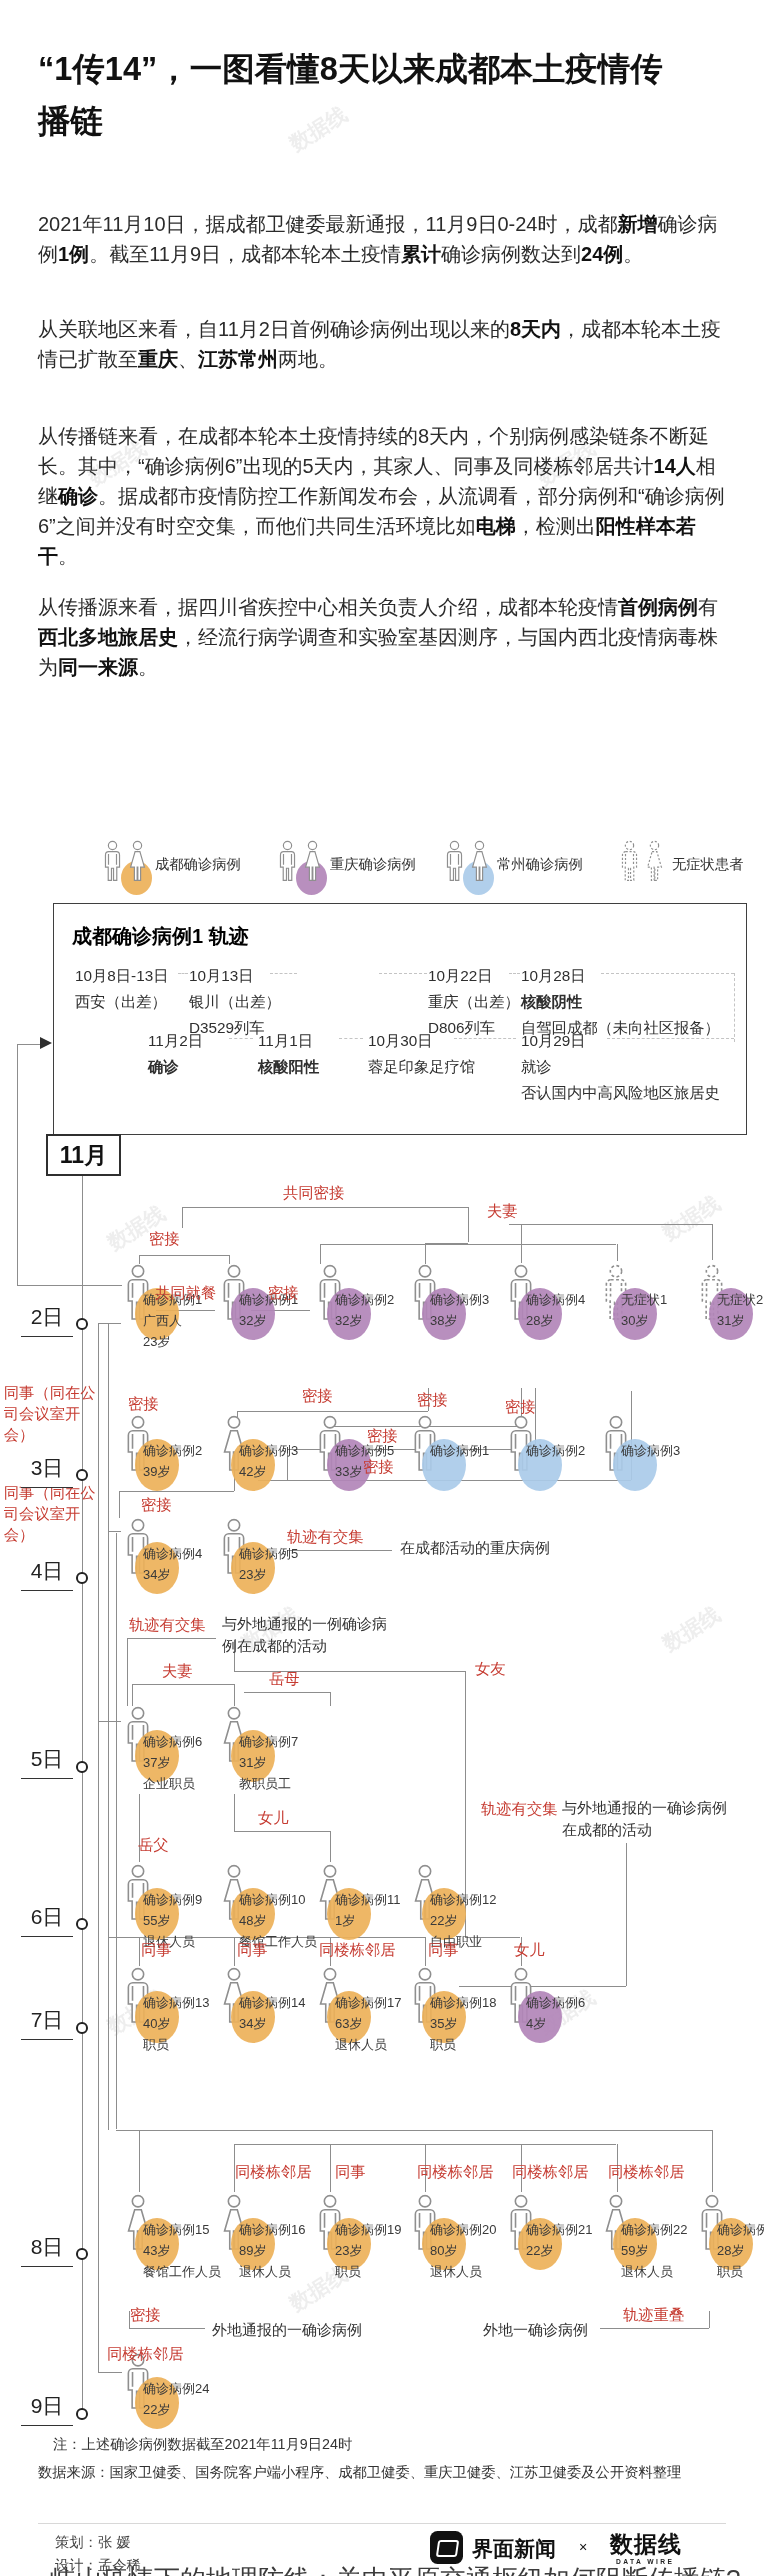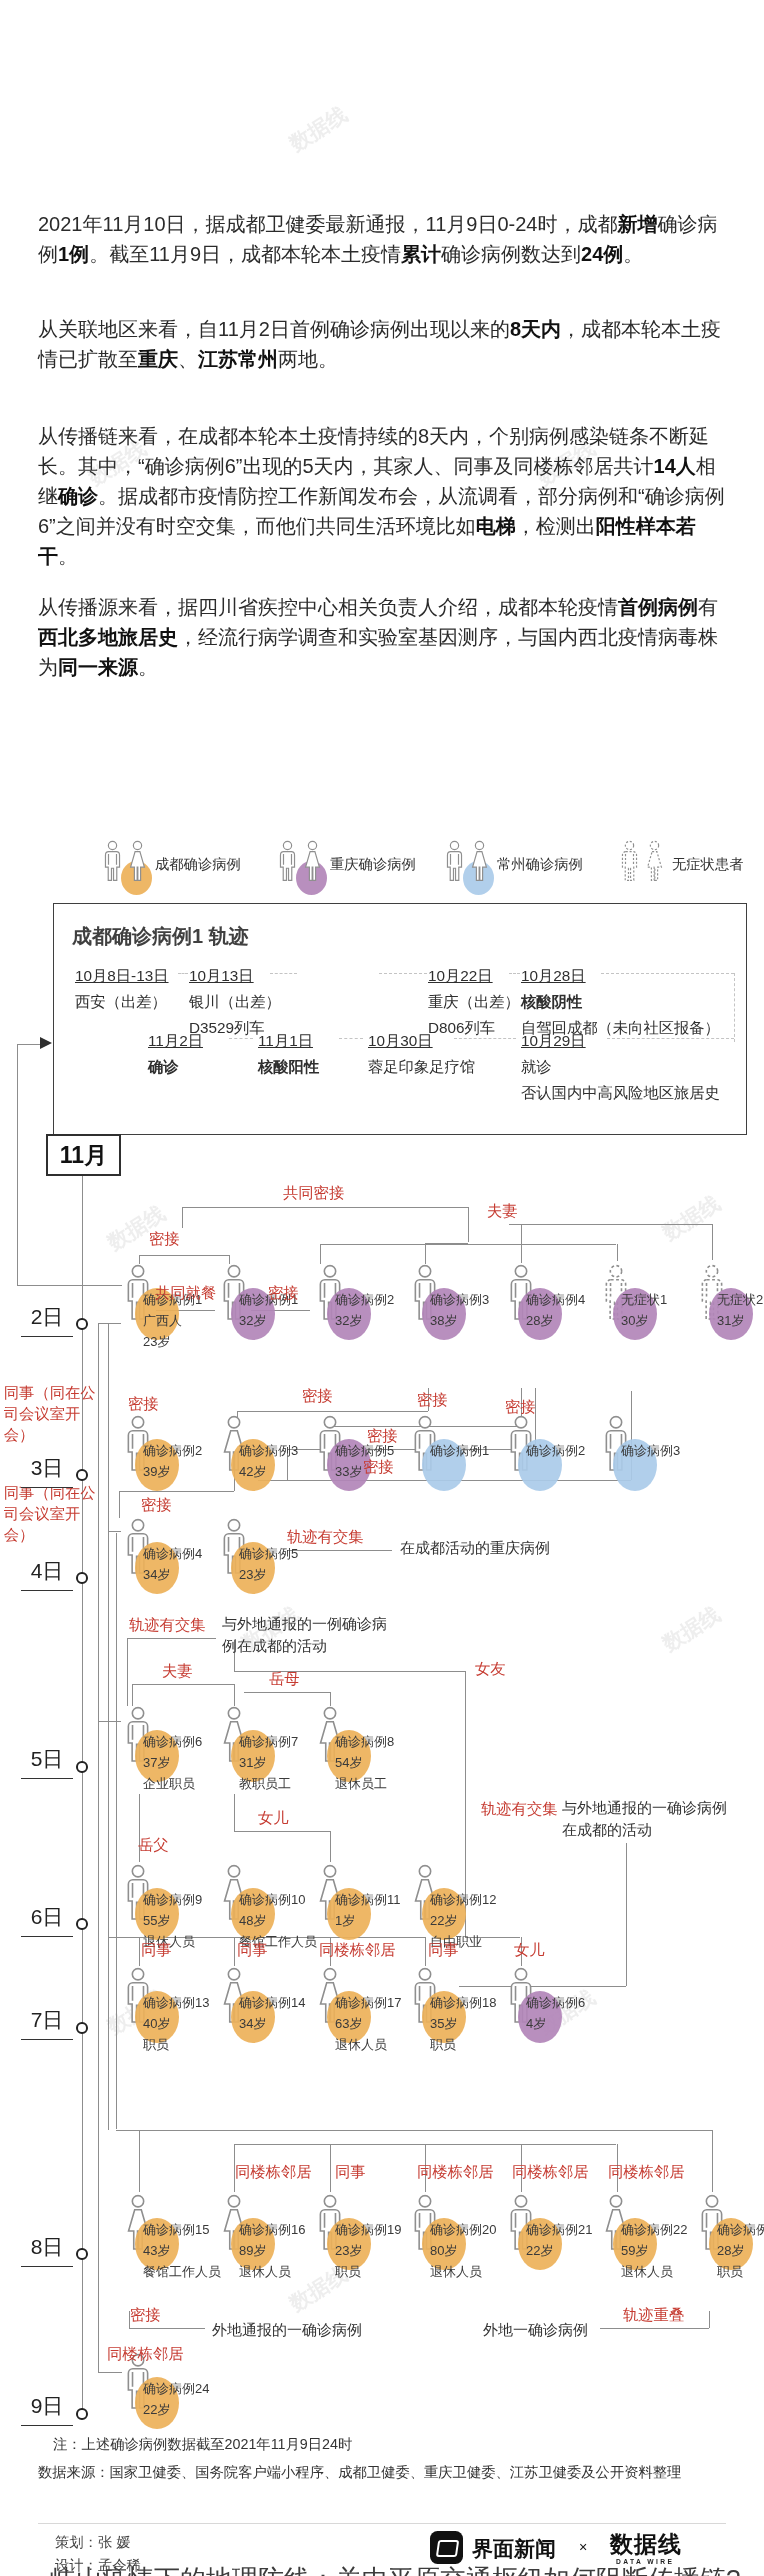--- a/index.html
+++ b/index.html
@@ -8,23 +8,23 @@
   .ttl{position:absolute;left:38px;top:21px;width:631px;font-size:32.5px;line-height:1.62;font-weight:bold;color:#111;}
   .para{position:absolute;left:38px;width:690px;font-size:20px;line-height:30px;color:#2b2b2b;}
   .para b{font-weight:bold;color:#111;}
   
   .lg{position:absolute;top:832px;height:59px;}
   .lg .pic{position:absolute;top:7.6px;}
   .lbadge{position:absolute;width:31px;height:34px;border-radius:50%;top:29px;z-index:2;opacity:.92;}
   .lg .lbl{position:absolute;left:55px;top:23px;font-size:14.3px;white-space:nowrap;color:#333;}
   
   .box{position:absolute;left:53px;top:903px;width:694px;height:232px;border:1.9px solid #3f3f3f;background:#fff;box-sizing:border-box;}
-  .boxttl{position:absolute;left:72px;top:923px;font-size:20px;font-weight:bold;color:#404040;}
+  .boxttl{position:absolute;left:72px;top:923px;font-size:20px;font-weight:bold;color:#000000;}
   .tcol{position:absolute;font-size:15.3px;color:#2f2f2f;line-height:26px;white-space:nowrap;}
-  .tcol .dt{color:#2f2f2f;text-decoration:underline;}
+  .tcol .dt{color:#2f2f2f;}
   .tcol .bd{font-weight:bold;}
   .dl{position:absolute;height:0;border-top:1.9px dashed #c4c4c4;}
   .dv{position:absolute;width:0;border-left:1.9px dashed #c4c4c4;}
   
   .hl{position:absolute;height:0;border-top:1.4px solid #8d8d8d;}
   .vl{position:absolute;width:0;border-left:1.4px solid #8d8d8d;}
   .arr{position:absolute;width:0;height:0;border-left:12.4px solid #2f2f2f;border-top:6.7px solid transparent;border-bottom:6.7px solid transparent;}
   
   .month{position:absolute;left:46px;top:1134px;width:71px;height:38px;border:2.4px solid #2f2f2f;
     font-size:23px;font-weight:bold;text-align:center;line-height:38px;color:#111;background:#fff;z-index:5;}
@@ -79,20 +79,21 @@
 <div class="wm" style="left:86px;top:449px">数据线</div>
 <div class="wm" style="left:535px;top:449px">数据线</div>
 <div class="wm" style="left:105px;top:1214px">数据线</div>
 <div class="wm" style="left:660px;top:1204px">数据线</div>
 <div class="wm" style="left:239px;top:1615px">数据线</div>
 <div class="wm" style="left:660px;top:1615px">数据线</div>
 <div class="wm" style="left:105px;top:1998px">数据线</div>
 <div class="wm" style="left:535px;top:1998px">数据线</div>
 <div class="wm" style="left:287px;top:2275px">数据线</div>
 
+<h1 class="ttl">“1传14”，一图看懂8天以来成都本土疫情传播链</h1>
 <p class="para" style="top:189px"><span>2021年11月10日，据成都卫健委最新通报，11月9日0-24时，成都</span><b>新增</b><span>确诊病例</span><b>1例</b><span>。截至11月9日，成都本轮本土疫情</span><b>累计</b><span>确诊病例数达到</span><b>24例</b><span>。</span></p>
 <p class="para" style="top:294px"><span>从关联地区来看，自11月2日首例确诊病例出现以来的</span><b>8天内</b><span>，成都本轮本土疫情已扩散至</span><b>重庆</b><span>、</span><b>江苏常州</b><span>两地。</span></p>
 <p class="para" style="top:401px"><span>从传播链来看，在成都本轮本土疫情持续的8天内，个别病例感染链条不断延长。其中，“确诊病例6”出现的5天内，其家人、同事及同楼栋邻居共计</span><b>14人</b><span>相继</span><b>确诊</b><span>。据成都市疫情防控工作新闻发布会，从流调看，部分病例和“确诊病例6”之间并没有时空交集，而他们共同生活环境比如</span><b>电梯</b><span>，检测出</span><b>阳性样本若干</b><span>。</span></p>
 <p class="para" style="top:572px"><span>从传播源来看，据四川省疾控中心相关负责人介绍，成都本轮疫情</span><b>首例病例</b><span>有</span><b>西北多地旅居史</b><span>，经流行病学调查和实验室基因测序，与国内西北疫情病毒株为</span><b>同一来源</b><span>。</span></p>
 
 <div class="lg" style="left:100px">
   <svg class="pic" style="left:0" width="25" height="42" viewBox="0 0 26 44">
         <use href="#pm"></use>
       </svg>
   <div class="lbadge" style="left:21px;background:#EDB159"></div>
@@ -496,31 +497,20 @@
   <svg class="pic" width="34" height="57" viewBox="0 0 36 60">
         <use href="#pf"></use>
       </svg>
   <div class="badge b-cd"></div>
   <div class="ntxt">
         <div>确诊病例7</div>
         <div>31岁</div>
         <div>教职员工</div>
       </div>
 </div>
-<div class="node" style="left:313px;top:1706px">
-  <svg class="pic" width="34" height="57" viewBox="0 0 36 60">
-        <use href="#pf"></use>
-      </svg>
-  <div class="badge b-cd"></div>
-  <div class="ntxt">
-        <div>确诊病例8</div>
-        <div>54岁</div>
-        <div>退休员工</div>
-      </div>
-</div>
 
 <div class="node" style="left:121px;top:1864px">
   <svg class="pic" width="34" height="57" viewBox="0 0 36 60">
         <use href="#pm"></use>
       </svg>
   <div class="badge b-cd"></div>
   <div class="ntxt">
         <div>确诊病例9</div>
         <div>55岁</div>
         <div>退休人员</div>

